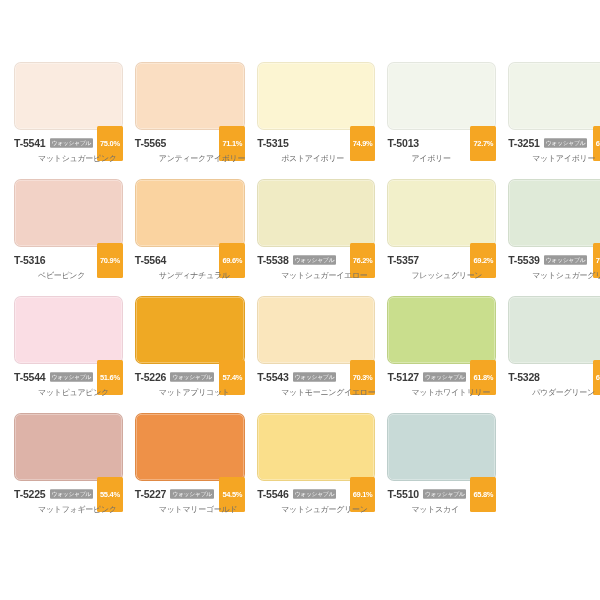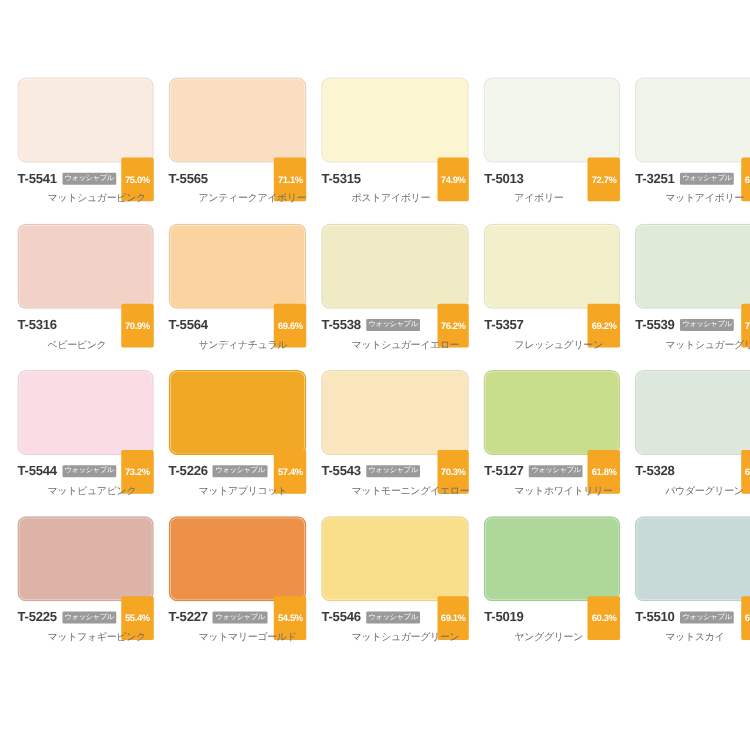--- a/index.html
+++ b/index.html
@@ -179,21 +179,21 @@
         <span class="tag-wash">ウォッシャブル</span>
         <span class="tag-pct">77.0%</span>
       </div>
       <div class="name">マットシュガーグリーン</div>
     </div>
     <div class="cell">
       <div class="swatch" style="background: rgb(250, 221, 228);"></div>
       <div class="meta">
         <span class="code">T-5544</span>
         <span class="tag-wash">ウォッシャブル</span>
-        <span class="tag-pct">73.2%</span>
+        <span class="tag-pct">51.6%</span>
       </div>
       <div class="name">マットピュアピンク</div>
     </div>
     <div class="cell">
       <div class="swatch" style="background: rgb(239, 169, 36);"></div>
       <div class="meta">
         <span class="code">T-5226</span>
         <span class="tag-wash">ウォッシャブル</span>
         <span class="tag-pct">57.4%</span>
       </div>
@@ -246,28 +246,20 @@
     <div class="cell">
       <div class="swatch" style="background: rgb(250, 223, 139);"></div>
       <div class="meta">
         <span class="code">T-5546</span>
         <span class="tag-wash">ウォッシャブル</span>
         <span class="tag-pct">69.1%</span>
       </div>
       <div class="name">マットシュガーグリーン</div>
     </div>
     <div class="cell">
-      <div class="swatch" style="background: rgb(174, 215, 154);"></div>
-      <div class="meta">
-        <span class="code">T-5019</span>
-        <span class="tag-pct">60.3%</span>
-      </div>
-      <div class="name">ヤンググリーン</div>
-    </div>
-    <div class="cell">
       <div class="swatch" style="background: rgb(200, 218, 215);"></div>
       <div class="meta">
         <span class="code">T-5510</span>
         <span class="tag-wash">ウォッシャブル</span>
         <span class="tag-pct">65.8%</span>
       </div>
       <div class="name">マットスカイ</div>
     </div>
   </div>
 

